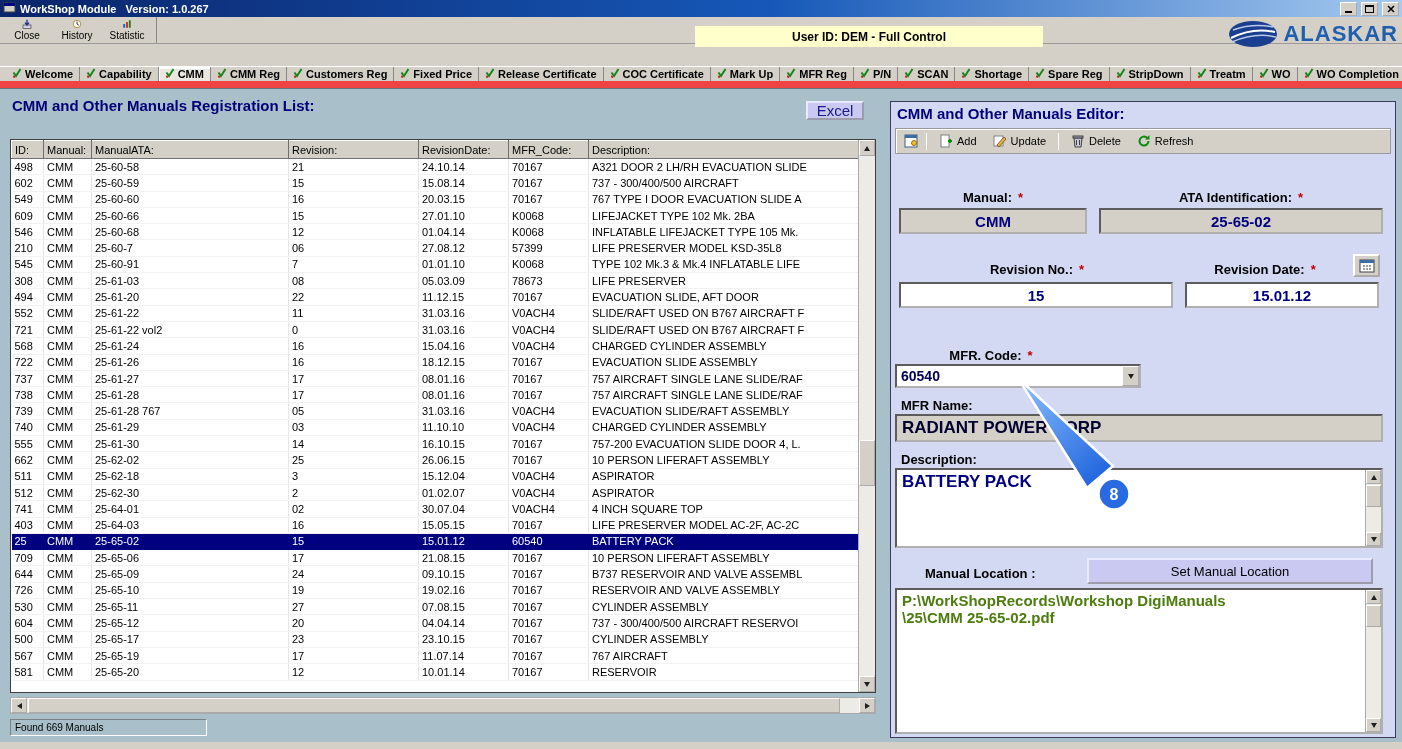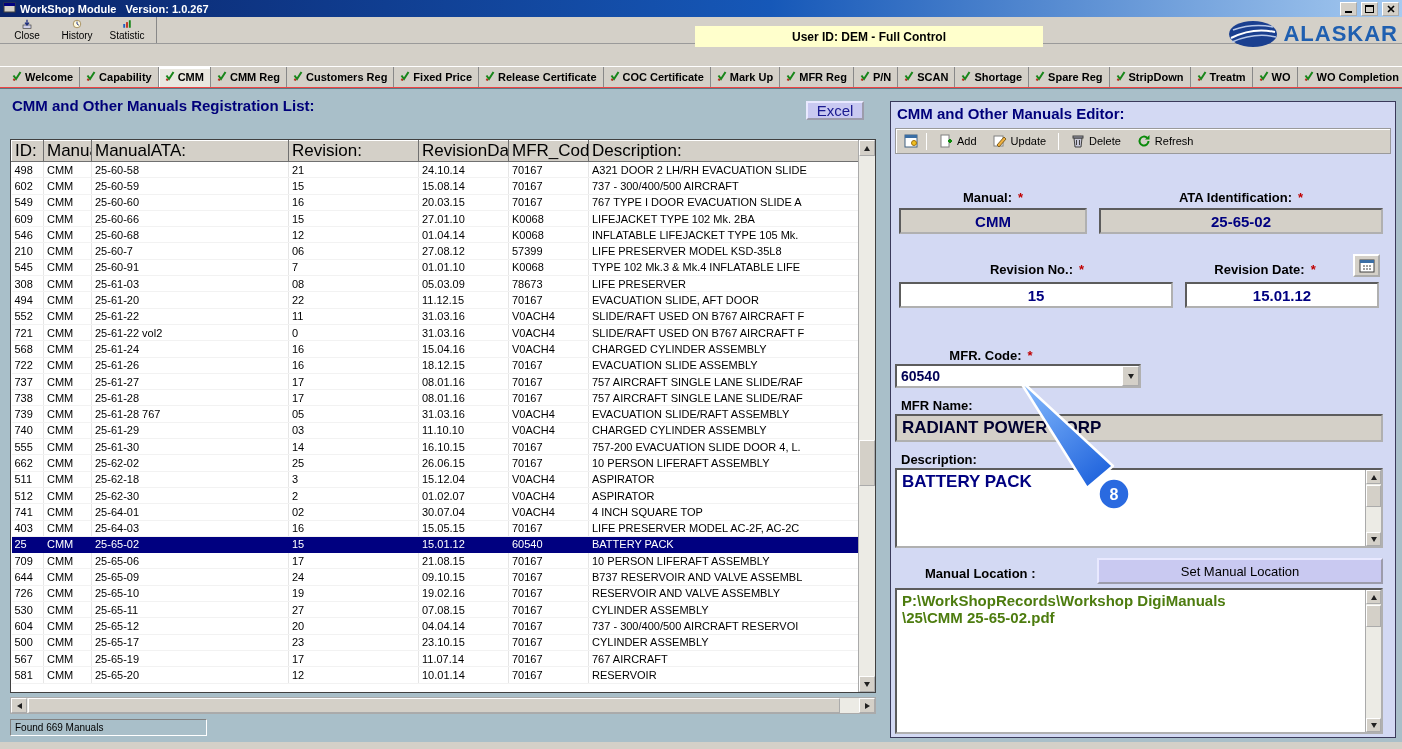--- a/index.html
+++ b/index.html
@@ -23,38 +23,38 @@
     border-right:1px solid #888; padding:1px 4px 1px 2px; }
   .tbtn { width:50px; display:flex; flex-direction:column; align-items:center; justify-content:center;
     gap:1px; font-size:10px; background:transparent; border:1px solid transparent; cursor:default; }
   .banner { position:absolute; left:695px; top:9px; width:348px; height:21px; background:#ffffcc;
     display:flex; align-items:center; justify-content:center; font-size:12px; font-weight:bold; }
   .logo { position:absolute; right:4px; top:2px; display:flex; align-items:center; gap:4px; }
   .logo-text { font-size:22px; font-weight:bold; color:#1f5fb0; letter-spacing:1px; }
 
   
   .tabstrip { position:absolute; top:66px; left:0; right:0; height:22px; background:#d4d0c8;
-    display:flex; align-items:stretch; padding-left:6px; border-top:1px solid #fff; border-bottom:1px solid #ef4444; }
+    display:flex; align-items:stretch; padding-left:6px; border-top:1px solid #fff; border-bottom:7px solid #ef4444; }
   .tab { display:flex; align-items:center; gap:3px; padding:0 6px; font-size:11px; font-weight:bold;
     border-right:1px solid #888; cursor:default; white-space:nowrap; }
   .tab.active { background:#e9e7df; box-shadow:inset 0 2px 0 #fff, inset 1px 0 0 #fff; }
 
   
   .main { position:absolute; top:88px; left:0; width:1402px; height:654px; background:#a9bfc9;
     border-top:1px solid #5f7780; }
   .list-title { position:absolute; left:12px; top:8px; font-size:15px; font-weight:bold; color:#00007a; }
   .excel-btn { position:absolute; left:806px; top:12px; width:58px; height:19px; background:#c9c9f1;
     border:2px outset #e9e9ff; font-size:15px; color:#1a1a90; display:flex; align-items:center; justify-content:center; }
 
   
   .grid-wrap { position:absolute; left:10px; top:50px; width:866px; height:554px; background:#fff;
     border:1px solid #404040; overflow:hidden; }
   table { border-collapse:collapse; table-layout:fixed; width:849px; }
   th { height:18px; background:#d4d0c8; border-top:1px solid #fff; border-left:1px solid #fff;
-    border-right:1px solid #707070; border-bottom:1px solid #707070; font-size:17px; font-weight:normal;
+    border-right:1px solid #707070; border-bottom:1px solid #707070; font-size:11px; font-weight:normal;
     text-align:left; padding:0 3px; overflow:hidden; white-space:nowrap; }
   td { height:16.3px; font-size:11px; padding:0 3px; border-right:1px solid #e6e6e6;
     border-bottom:1px solid #f2f2f2; overflow:hidden; white-space:nowrap; }
   tr.selected td { background:#000080; color:#fff; border-color:#000080; }
 
   
   .vscroll { position:absolute; right:0; top:0; width:17px; height:100%; background:#ecebe5; border-left:1px solid #aaa; }
   .sbtn { position:absolute; width:16px; height:16px; background:#d4d0c8; border:1px outset #fff;
     display:flex; align-items:center; justify-content:center; }
   .vthumb { position:absolute; left:0; top:300px; width:16px; height:46px; background:#d4d0c8; border:1px outset #fff; }
@@ -89,21 +89,21 @@
   .combo-btn { width:17px; height:100%; background:#d4d0c8; border:1px outset #fff;
     display:flex; align-items:center; justify-content:center; }
 
   .bigbox { position:absolute; border:2px inset #b0b0b0; background:#fff; }
   .box-text { position:absolute; left:5px; top:2px; font-size:17px; font-weight:bold; color:#000080; }
   .box-scroll { position:absolute; right:0; top:0; bottom:0; width:16px; background:#ecebe5; border-left:1px solid #aaa; }
   .box-thumb { position:absolute; left:0; top:15px; width:15px; height:22px; background:#d4d0c8; border:1px outset #fff; }
 
   .calendar-btn { position:absolute; left:462px; top:152px; width:27px; height:23px; background:#d4d0c8;
     border:2px outset #fff; display:flex; align-items:center; justify-content:center; }
-  .setloc-btn { position:absolute; left:206px; top:456px; width:286px; height:26px; background:#c9c9f1;
+  .setloc-btn { position:absolute; left:196px; top:456px; width:286px; height:26px; background:#c9c9f1;
     border:2px outset #e9e9ff; font-size:13px; display:flex; align-items:center; justify-content:center; }
   .loc-text { white-space:pre-wrap; font-size:15px; font-weight:bold; color:#4d7c0f;
     position:absolute; left:5px; top:2px; right:20px; }
 
   .annot { position:absolute; left:0; top:0; width:1402px; height:749px; pointer-events:none; }
 </style>
 </head>
 <body>
 
 <div class="titlebar">

